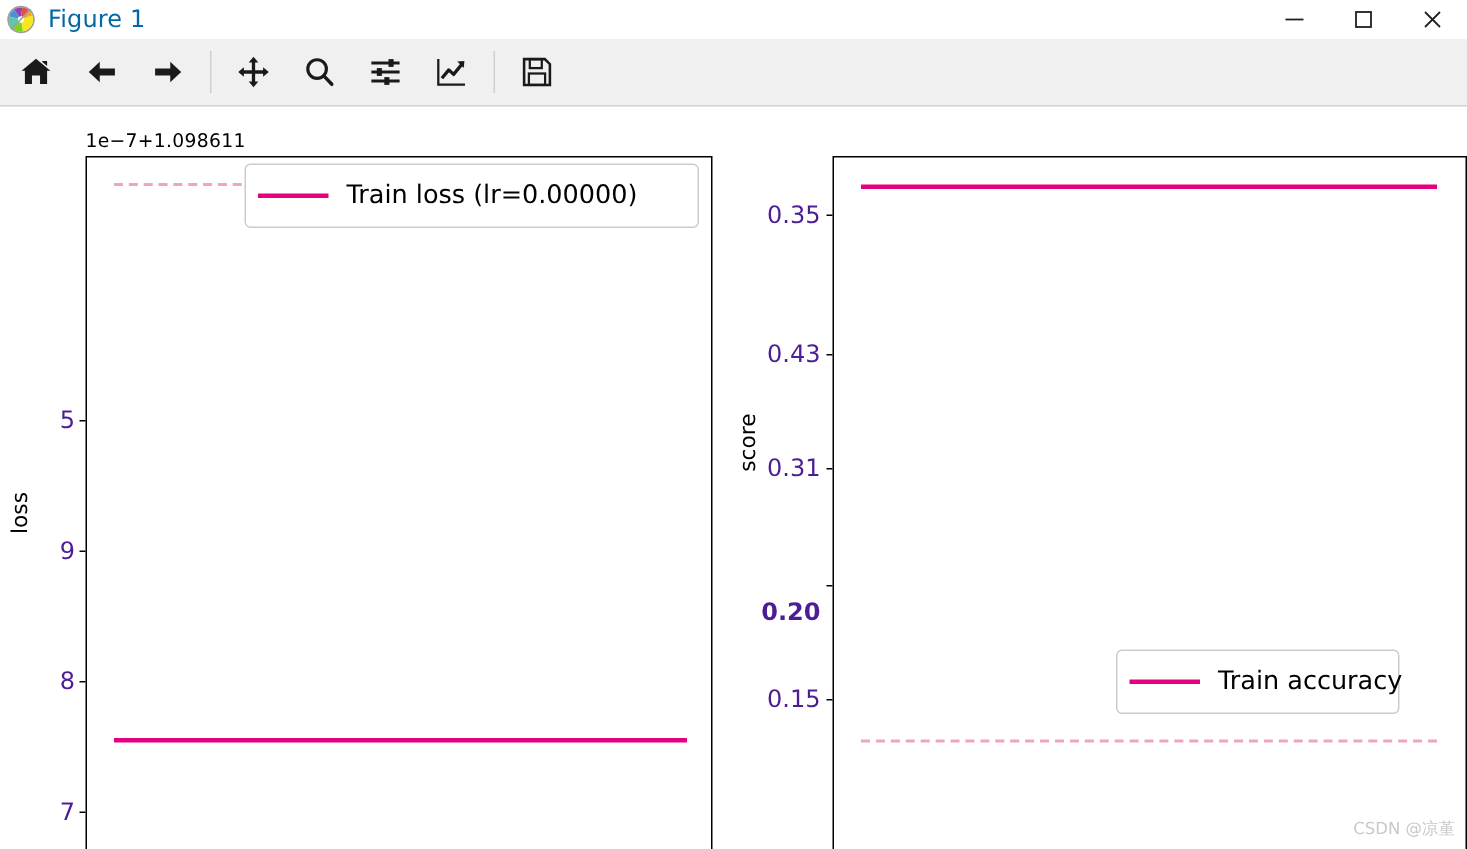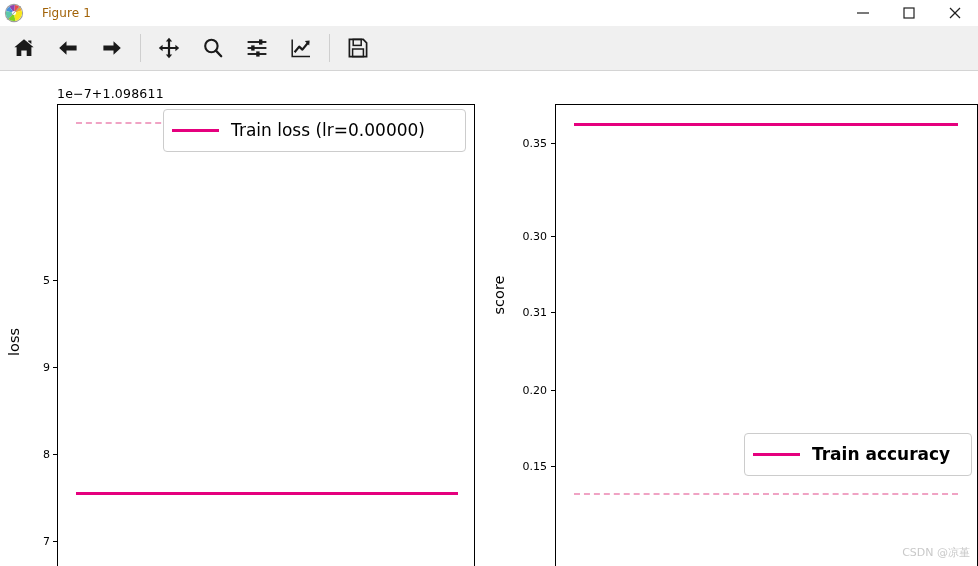--- a/index.html
+++ b/index.html
@@ -12,22 +12,22 @@
   #app { position: relative; width: 978px; height: 566px; background:#fff; }
 
   
   .titlebar {
     position: absolute; left:0; top:0; width:978px; height:26px;
     background:#ffffff; display:flex; align-items:center;
     border-bottom:1px solid #ffffff;
   }
   .app-logo { width:20px; height:20px; margin-left:4px; position:relative; flex:0 0 auto; }
   .title-text {
-    font-family:"DejaVu Sans", sans-serif; font-size:12px; color:#a16207;
-    margin-left:18px; letter-spacing:.1px; line-height:26px;
+    font-family:"DejaVu Sans", sans-serif; font-size:16px; color:#0369a1;
+    margin-left:8px; letter-spacing:.1px; line-height:26px;
   }
   .win-btns { margin-left:auto; display:flex; height:26px; }
   .win-btn {
     width:46px; height:26px; display:flex; align-items:center; justify-content:center;
     background:transparent;
   }
   .win-btn svg { display:block; }
 
   
   .toolbar {
@@ -55,21 +55,21 @@
 
   .offset-text {
     position:absolute; left:57px; top:14px;
     font-family:"DejaVu Sans", sans-serif; font-size:12.5px; color:#000;
     letter-spacing:.2px; white-space:nowrap;
   }
 
   
   .ytick {
     position:absolute; text-align:right;
-    font-family:"DejaVu Sans", sans-serif; font-size:11px; color:#000000;
+    font-family:"DejaVu Sans", sans-serif; font-size:16px; color:#4c1d95;
     transform:translateY(-50%); white-space:nowrap;
   }
   .tickmark { position:absolute; background:#000; }
   .tick-y { width:4px; height:1.1px; }
   .axis-label-y {
     position:absolute; font-family:"DejaVu Sans", sans-serif; font-size:14.5px; color:#000;
     transform-origin:center center; white-space:nowrap;
   }
 
   
@@ -236,38 +236,38 @@
         <div class="legend-key" style="background:#E5007E;"></div>
         <div class="legend-text">Train loss (lr=0.00000)</div>
       </div>
     </div>
 
     <div class="axes" id="axes-right"></div>
 
     <div class="ytick" style="left:492px; width:55px; top:71px;">0.35</div>
     <div class="tickmark tick-y" style="left:551px; top:70.5px;"></div>
 
-    <div class="ytick" style="left:492px; width:55px; top:164px;">0.30</div>
+    <div class="ytick" style="left:492px; width:55px; top:164px;">0.43</div>
     <div class="tickmark tick-y" style="left:551px; top:163.5px;"></div>
 
     <div class="ytick" style="left:492px; width:55px; top:240px;">0.31</div>
     <div class="tickmark tick-y" style="left:551px; top:239.5px;"></div>
 
-    <div class="ytick" style="left:492px; width:55px; top:318px;">0.20</div>
+    <div class="ytick" style="left:492px; width:55px; top:336px;font-weight:bold;">0.20</div>
     <div class="tickmark tick-y" style="left:551px; top:317.5px;"></div>
 
     <div class="ytick" style="left:492px; width:55px; top:394px;">0.15</div>
     <div class="tickmark tick-y" style="left:551px; top:393.5px;"></div>
 
     <div class="axis-label-y" style="left:469px; top:215px; width:60px; text-align:center; transform:rotate(-90deg);">score</div>
 
     <div class="dataline line-solid" style="left:574px; top:51px; width:384px; background:#E5007E;"></div>
     <div class="dataline line-dashed" style="left:574px; top:421px; width:384px; border-top-color:#F0A3C4;"></div>
 
-    <div class="legend" style="left:744px; top:361px; width:228px;font-weight:bold;">
+    <div class="legend" style="left:744px; top:361px; width:189px;">
       <div class="legend-row">
         <div class="legend-key" style="background:#E5007E;"></div>
         <div class="legend-text">Train accuracy</div>
       </div>
     </div>
 
     <div class="watermark">CSDN @凉堇</div>
 
   </div>
 </div>

